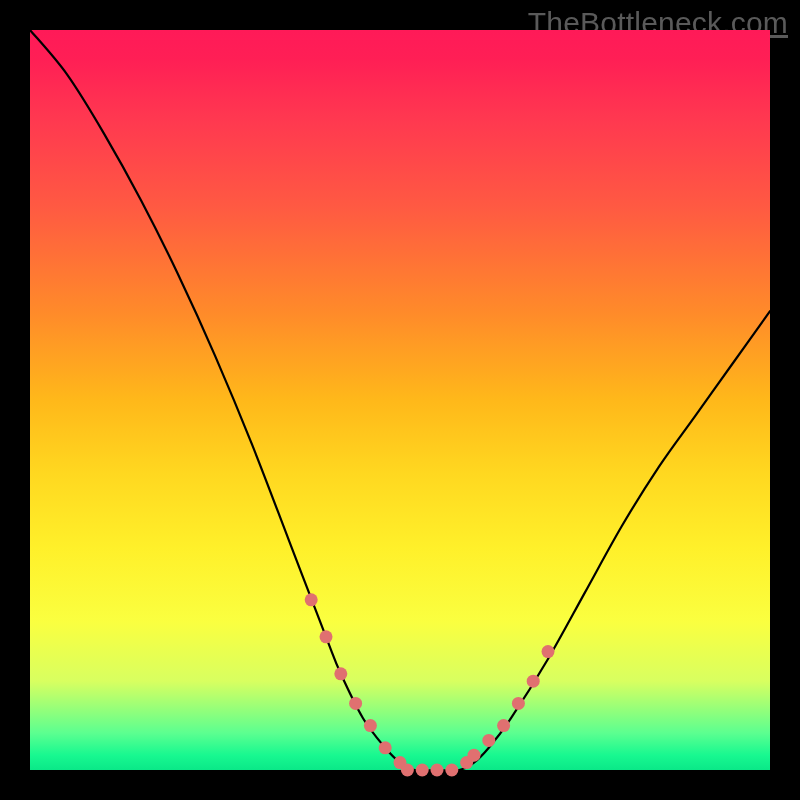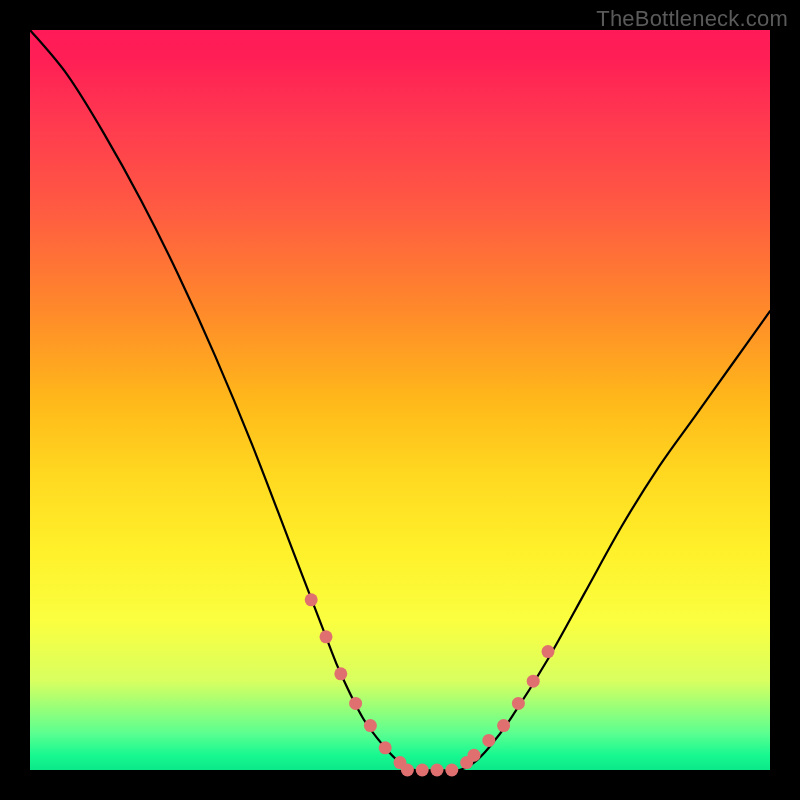--- a/index.html
+++ b/index.html
@@ -39,23 +39,24 @@
       #5cff90 95%,
       #18f890 98%,
       #0ae888 100%
     );
   }
   .watermark {
     position: absolute;
     top: 6px;
     right: 12px;
     color: #5a5a5a;
-    font-size: 22px;
+    font-size: 30px;
     letter-spacing: 0.2px;
     user-select: none;
+    text-decoration: underline;
   }
   svg.curve {
     position: absolute;
     top: 0; left: 0;
     width: 740px;
     height: 740px;
     overflow: visible;
   }
 </style>
 </head>

